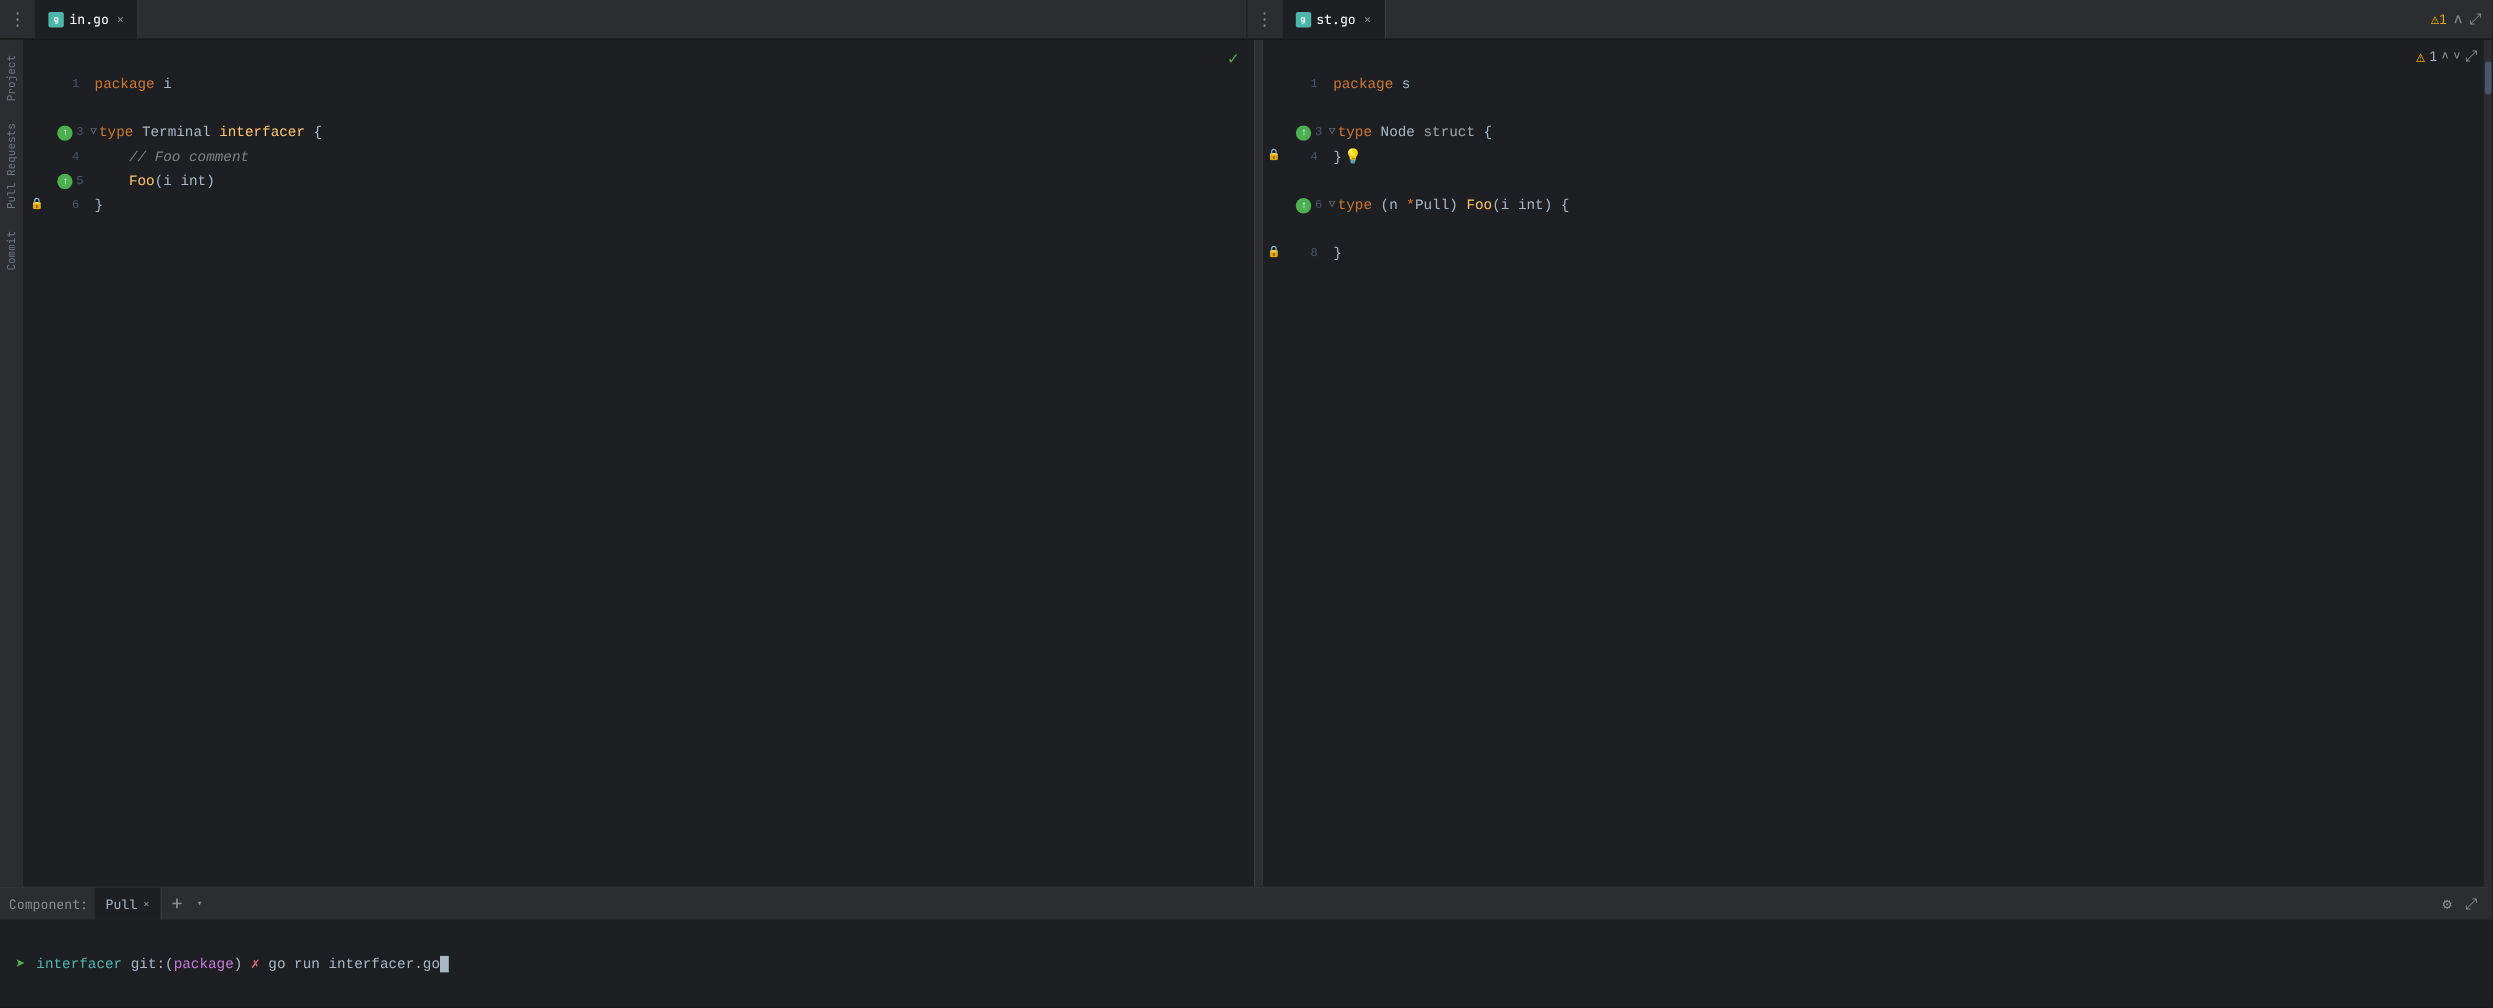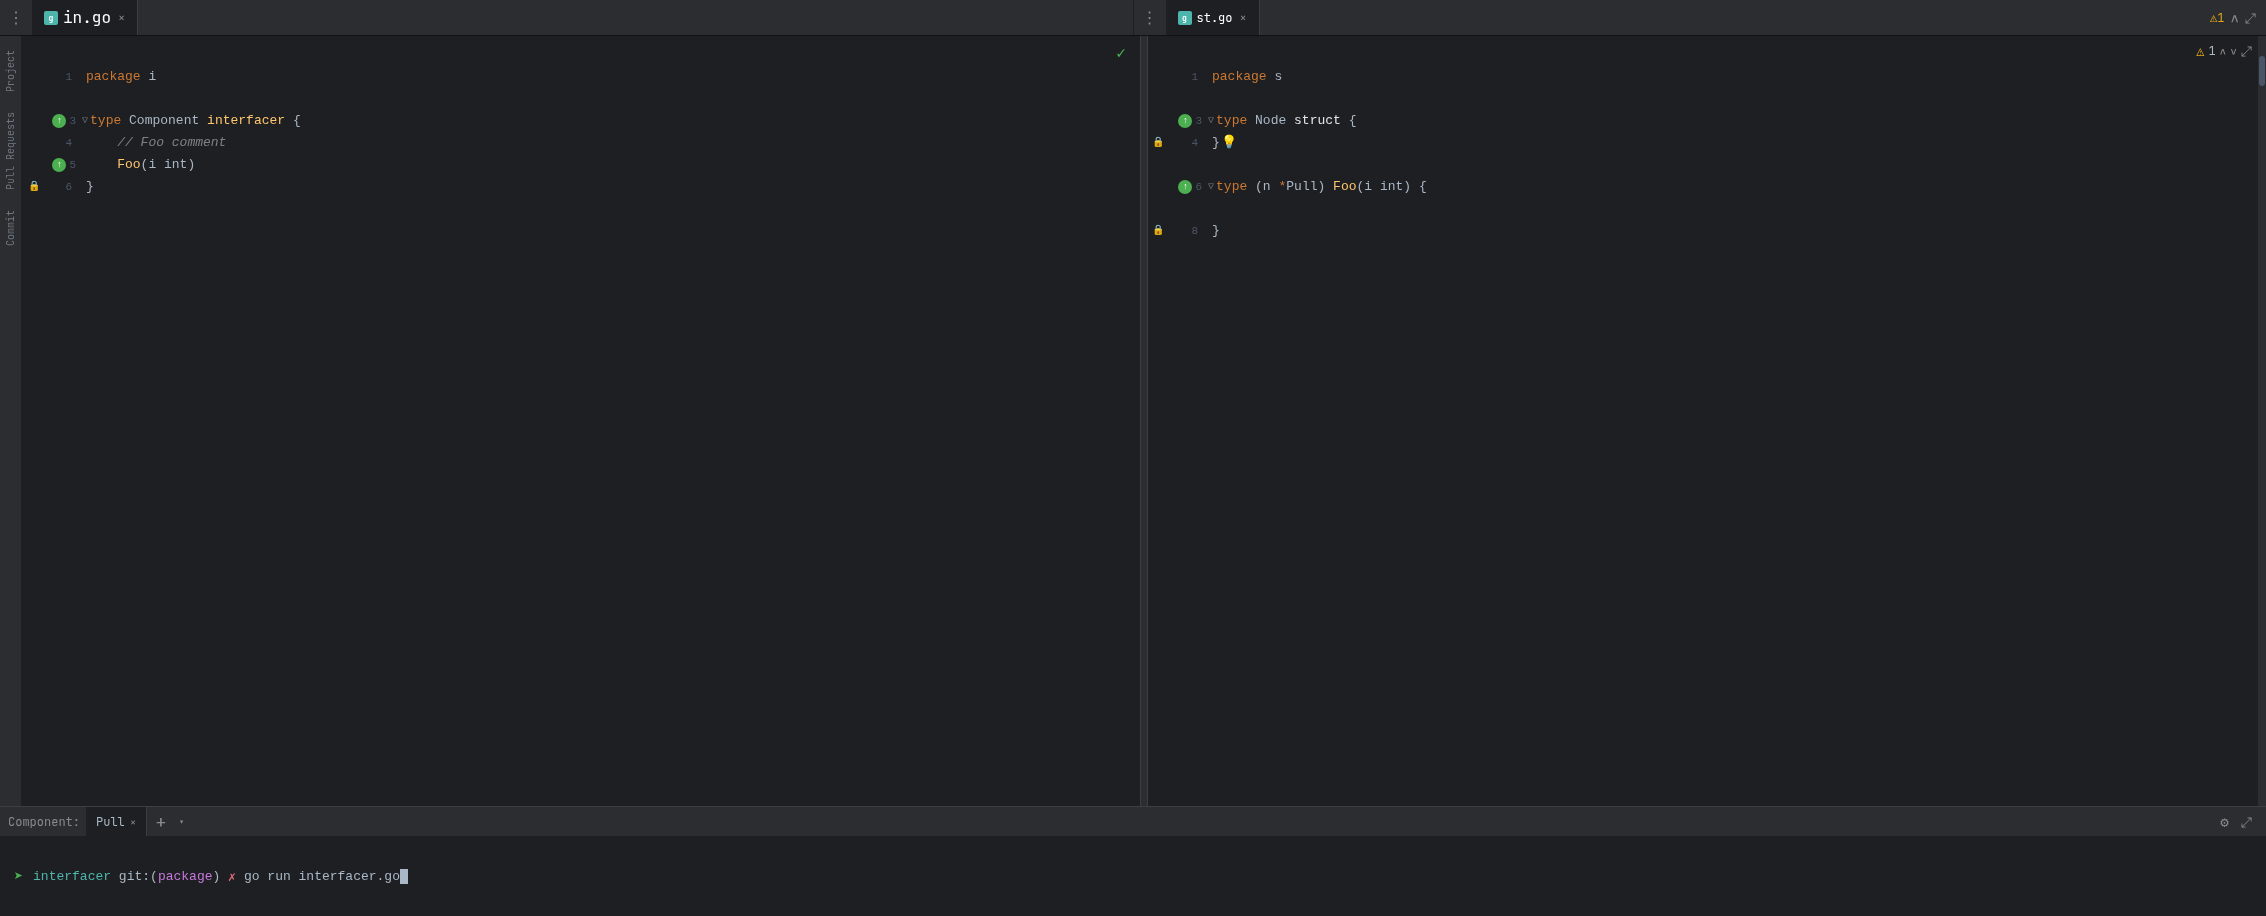--- a/index.html
+++ b/index.html
@@ -24,21 +24,21 @@
 <body>
 
 <div style="display:flex; flex-direction:column; height:916px; width:2266px; overflow:hidden; background:#1e1f22;">
 
   <div style="display:flex; align-items:center; background:#2b2d30; height:36px; border-bottom:1px solid #111;">
 
     <div style="display:flex; align-items:center; flex:1; height:100%;">
       <div style="padding:0 8px; color:#8a8a8a; font-size:16px; cursor:pointer;">⋮</div>
       <div style="display:flex; align-items:center; gap:5px; padding:0 12px; height:100%; background:#1e1f22; border-right:1px solid #3c3f41; cursor:pointer;">
         <div style="width:14px; height:14px; border-radius:2px; background:#4db6ac; display:flex; align-items:center; justify-content:center; font-size:8px; color:white; font-weight:bold;">g</div>
-        <span style="font-size:16px; color:#ffffff;">in.go</span>
+        <span style="font-size:12px; color:#ffffff;">in.go</span>
         <span style="font-size:12px; color:#8a8a8a; cursor:pointer; margin-left:2px;">×</span>
       </div>
     </div>
 
     <div style="display:flex; align-items:center; flex:1; height:100%; border-left:1px solid #1e1f22;">
       <div style="padding:0 8px; color:#8a8a8a; font-size:16px; cursor:pointer;">⋮</div>
       <div style="display:flex; align-items:center; gap:5px; padding:0 12px; height:100%; background:#1e1f22; border-right:1px solid #3c3f41; cursor:pointer;">
         <div style="width:14px; height:14px; border-radius:2px; background:#4db6ac; display:flex; align-items:center; justify-content:center; font-size:8px; color:white; font-weight:bold;">g</div>
         <span style="font-size:12px; color:#ffffff;">st.go</span>
         <span style="font-size:12px; color:#8a8a8a; cursor:pointer; margin-left:2px;">×</span>
@@ -80,21 +80,21 @@
           <div style="display:flex; height:22px; align-items:center;">
             <div style="width:60px; min-width:60px; display:flex; align-items:center; justify-content:flex-end; padding-right:10px; color:#4a5568; font-size:11px;"></div>
           </div>
 
           <div style="display:flex; height:22px; align-items:center;">
             <div style="width:60px; min-width:60px; display:flex; align-items:center; justify-content:flex-end; gap:3px; padding-right:6px; color:#4a5568; font-size:11px;">
               <div style="width:14px; height:14px; border-radius:50%; background:#4caf50; display:flex; align-items:center; justify-content:center; font-size:9px; color:white; font-weight:bold; flex-shrink:0;">↑</div>
               <span>3</span>
             </div>
             <span style="color:#6e7681; font-size:10px; cursor:pointer; margin-right:2px;">▽</span>
-            <span style="padding-left:0px; white-space:pre;"><span style="color:#cc7832;">type</span><span style="color:#a9b7c6;"> Component </span><span style="color:#ffc66d;">interfacer</span><span style="color:#a9b7c6;"> {</span></span>
+            <span style="padding-left:0px; white-space:pre;"><span style="color:#cc7832;">type</span><span style="color:#a9b7c6;"> Terminal </span><span style="color:#ffc66d;">interfacer</span><span style="color:#a9b7c6;"> {</span></span>
           </div>
 
           <div style="display:flex; height:22px; align-items:center;">
             <div style="width:60px; min-width:60px; display:flex; align-items:center; justify-content:flex-end; padding-right:10px; color:#4a5568; font-size:11px;">4</div>
             <span style="padding-left:4px; white-space:pre;"><span style="color:#808080; font-style:italic;">    // Foo comment</span></span>
           </div>
 
           <div style="display:flex; height:22px; align-items:center;">
             <div style="width:60px; min-width:60px; display:flex; align-items:center; justify-content:flex-end; gap:3px; padding-right:6px; color:#4a5568; font-size:11px;">
               <div style="width:14px; height:14px; border-radius:50%; background:#4caf50; display:flex; align-items:center; justify-content:center; font-size:9px; color:white; font-weight:bold; flex-shrink:0;">↑</div>
@@ -138,21 +138,21 @@
           <div style="display:flex; height:22px; align-items:center;">
             <div style="width:60px; min-width:60px;"></div>
           </div>
 
           <div style="display:flex; height:22px; align-items:center;">
             <div style="width:60px; min-width:60px; display:flex; align-items:center; justify-content:flex-end; gap:3px; padding-right:6px; color:#4a5568; font-size:11px;">
               <div style="width:14px; height:14px; border-radius:50%; background:#4caf50; display:flex; align-items:center; justify-content:center; font-size:9px; color:white; font-weight:bold; flex-shrink:0;">↑</div>
               <span>3</span>
             </div>
             <span style="color:#6e7681; font-size:10px; cursor:pointer; margin-right:2px;">▽</span>
-            <span style="white-space:pre;"><span style="color:#cc7832;">type</span><span style="color:#a9b7c6;"> Node </span><span style="color:#e5e5e5;">struct</span><span style="color:#a9b7c6;"> {</span></span>
+            <span style="white-space:pre;"><span style="color:#cc7832;">type</span><span style="color:#a9b7c6;"> Node </span><span style="color:#a3a3a3;">struct</span><span style="color:#a9b7c6;"> {</span></span>
           </div>
 
           <div style="display:flex; height:22px; align-items:center;">
             <div style="width:60px; min-width:60px; display:flex; align-items:center; justify-content:flex-end; padding-right:10px; color:#4a5568; font-size:11px; position:relative;">
               <span style="position:absolute; left:4px; font-size:10px; color:#6e7681;">🔒</span>
               4
             </div>
             <span style="padding-left:4px; white-space:pre;"><span style="color:#a9b7c6;">}</span><span style="color:#e2a617; font-size:13px; cursor:pointer; margin-left:2px;">💡</span></span>
           </div>
 

